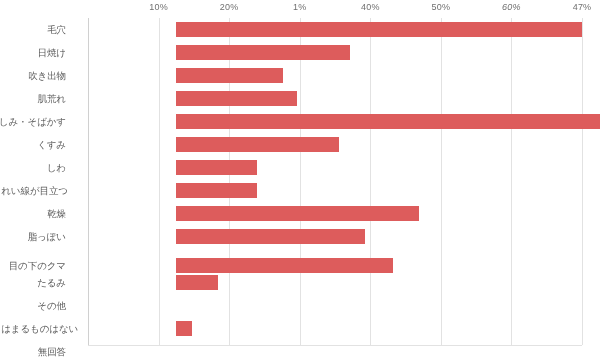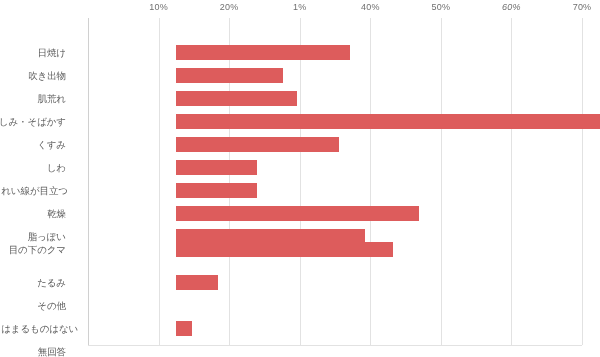--- a/index.html
+++ b/index.html
@@ -124,35 +124,41 @@
 
 <div id="chart-root">
 
   <div class="tick-labels">
       <span class="tick-label" style="left: 158.571px;">10%</span>
       <span class="tick-label" style="left: 229.143px;">20%</span>
       <span class="tick-label" style="left: 299.714px;">1%</span>
       <span class="tick-label" style="left: 370.286px;">40%</span>
       <span class="tick-label" style="left: 440.857px;">50%</span>
       <span class="tick-label" style="left: 511.429px; font-style: italic;">60%</span>
-      <span class="tick-label" style="left: 582px;">70%</span>
+      <span class="tick-label" style="left: 582px;">47%</span>
     </div>
 
   <div class="plot-area">
     <div class="gridlines">
         <div class="gridline axis-zero" style="left: 0px;"></div>
         <div class="gridline" style="left: 70.5714px;"></div>
         <div class="gridline" style="left: 141.143px;"></div>
         <div class="gridline" style="left: 211.714px;"></div>
         <div class="gridline" style="left: 282.286px;"></div>
         <div class="gridline" style="left: 352.857px;"></div>
         <div class="gridline" style="left: 423.429px;"></div>
         <div class="gridline" style="left: 494px;"></div>
       </div>
     <div class="rows">
+        <div class="row" style="top: 0px;">
+          <div class="cat-label">毛穴</div>
+          <div class="bar-track">
+            <div class="bar" title="毛穴 57.6%" style="width: 406.491px; background: rgb(221, 92, 92);"></div>
+          </div>
+        </div>
         <div class="row" style="top: 23px;">
           <div class="cat-label">日焼け</div>
           <div class="bar-track">
             <div class="bar" title="日焼け 24.6%" style="width: 173.606px; background: rgb(221, 92, 92);"></div>
           </div>
         </div>
         <div class="row" style="top: 46px;">
           <div class="cat-label">吹き出物</div>
           <div class="bar-track">
             <div class="bar" title="吹き出物 15.2%" style="width: 107.269px; background: rgb(221, 92, 92);"></div>
@@ -193,21 +199,21 @@
           <div class="bar-track">
             <div class="bar" title="乾燥 34.4%" style="width: 242.766px; background: rgb(221, 92, 92);"></div>
           </div>
         </div>
         <div class="row" style="top: 207px;">
           <div class="cat-label">脂っぽい</div>
           <div class="bar-track">
             <div class="bar" title="脂っぽい 26.8%" style="width: 189.131px; background: rgb(221, 92, 92);"></div>
           </div>
         </div>
-        <div class="row" style="top: 220px; padding-left: 48px;">
+        <div class="row" style="top: 236px; padding-left: 48px;">
           <div class="cat-label">目の下のクマ</div>
           <div class="bar-track">
             <div class="bar" title="目の下のクマ 30.7%" style="width: 216.654px; background: rgb(221, 92, 92);"></div>
           </div>
         </div>
         <div class="row" style="top: 253px;">
           <div class="cat-label">たるみ</div>
           <div class="bar-track">
             <div class="bar" title="たるみ 5.9%" style="width: 41.6371px; background: rgb(221, 92, 92);"></div>
           </div>

